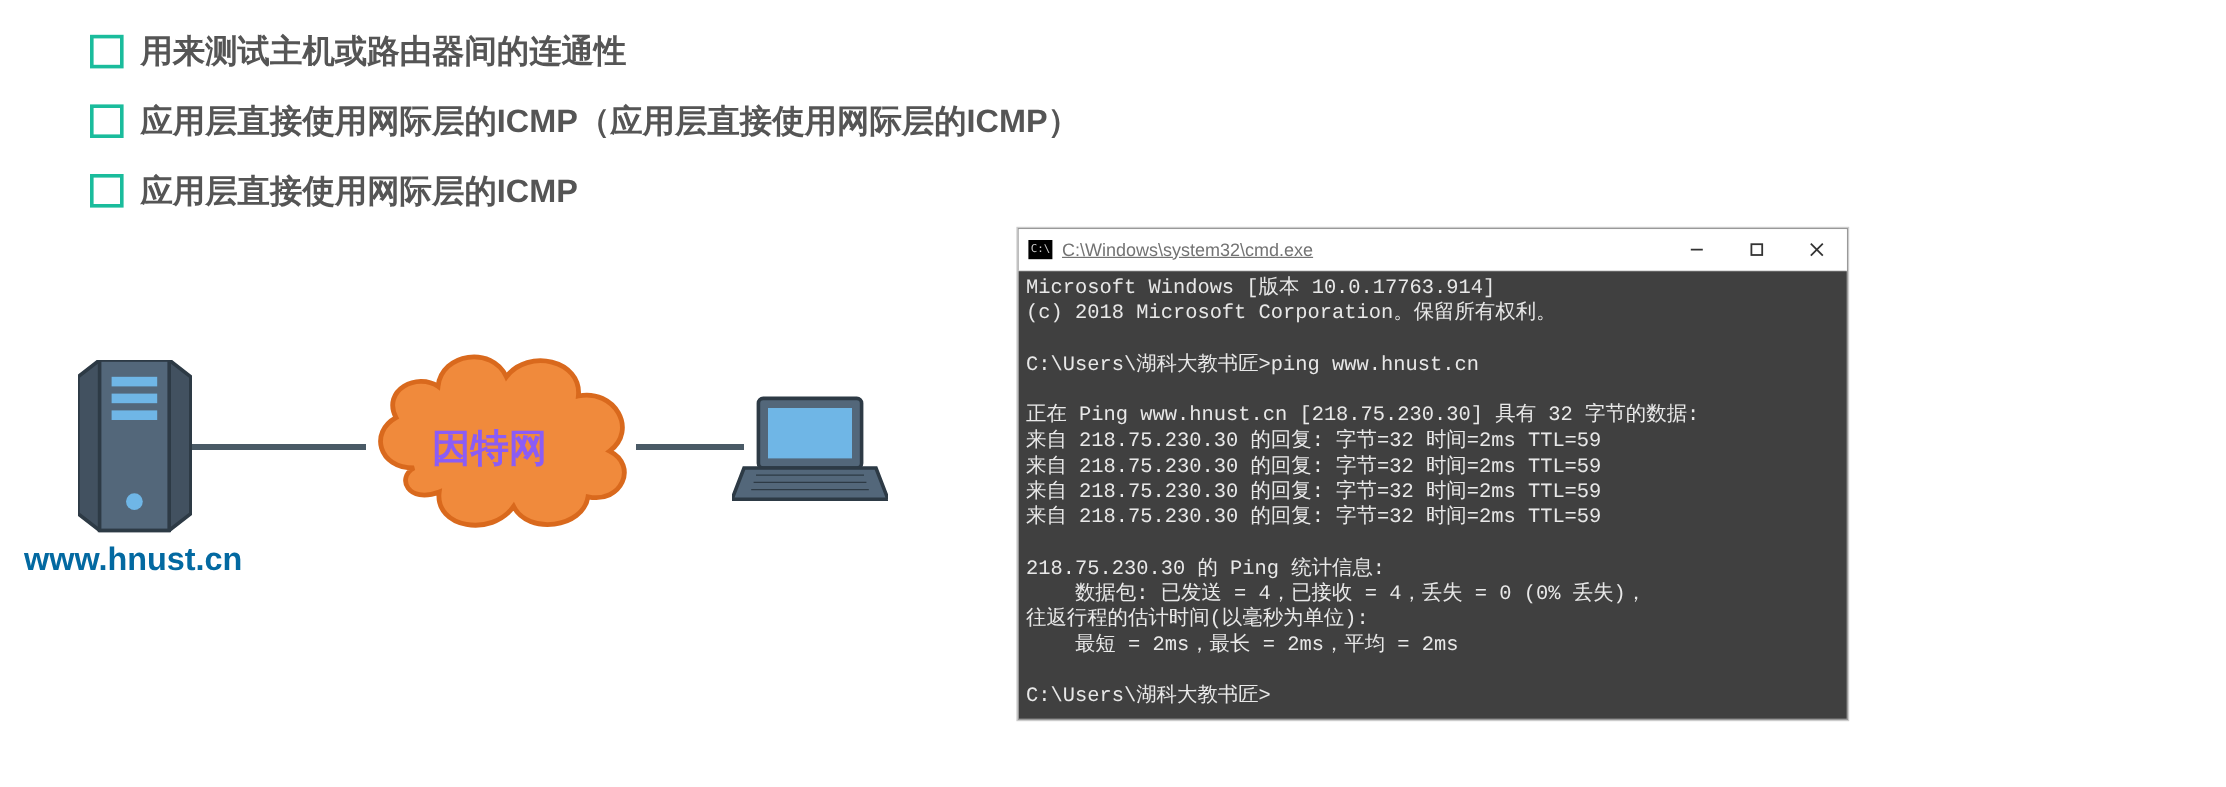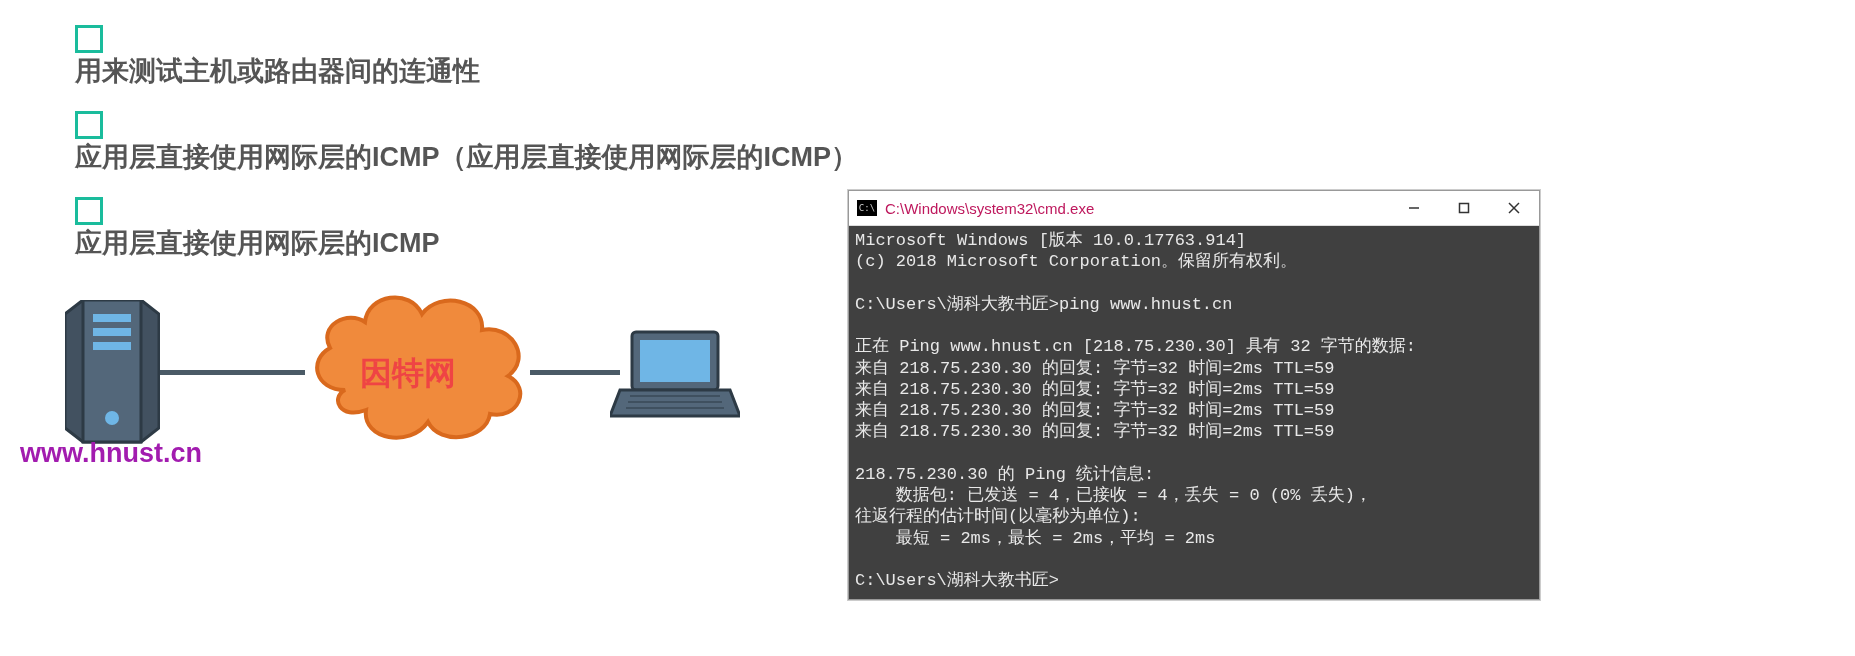--- a/index.html
+++ b/index.html
@@ -12,23 +12,22 @@
     position: relative;
     overflow: hidden;
   }
   .bullet-list {
     position: absolute;
     top: 25px;
     left: 75px;
   }
   .bullet-item {
     display: flex;
-    align-items: flex-start;
+    align-items: center;
     margin-bottom: 22px;
-    flex-direction: column;
   }
   .checkbox {
     width: 22px;
     height: 22px;
     border: 3px solid #1abc9c;
     margin-right: 14px;
     flex-shrink: 0;
   }
   .bullet-text {
     font-size: 27px;
@@ -43,37 +42,37 @@
     height: 220px;
   }
   .server {
     position: absolute;
     left: 35px;
     top: 30px;
   }
   .server-label {
     position: absolute;
     left: -10px;
-    top: 168px;
+    top: 181px;
     font-size: 27px;
     font-weight: 700;
-    color: #a21caf;
+    color: #0369a1;
   }
   .cloud-group {
     position: absolute;
     left: 270px;
     top: 10px;
   }
   .cloud-label {
     position: absolute;
     left: 330px;
     top: 82px;
     font-size: 32px;
     font-weight: 800;
-    color: #ef4444;
+    color: #8b5cf6;
   }
   .laptop {
     position: absolute;
     left: 580px;
     top: 58px;
   }
   .wire {
     position: absolute;
     height: 5px;
     background: #4a5a66;
@@ -102,21 +101,22 @@
     height: 16px;
     background: #000;
     margin-left: 8px;
     margin-right: 8px;
     display:flex;align-items:center;justify-content:center;
     color:#ccc;font-size:9px;font-family:monospace;
   }
   .cmd-title {
     flex: 1;
     font-size: 15px;
-    color: #be185d;
+    color: #737373;
+    text-decoration: underline;
   }
   .cmd-btn {
     width: 50px;
     height: 34px;
     display: flex;
     align-items: center;
     justify-content: center;
     color: #333;
     font-size: 14px;
   }

